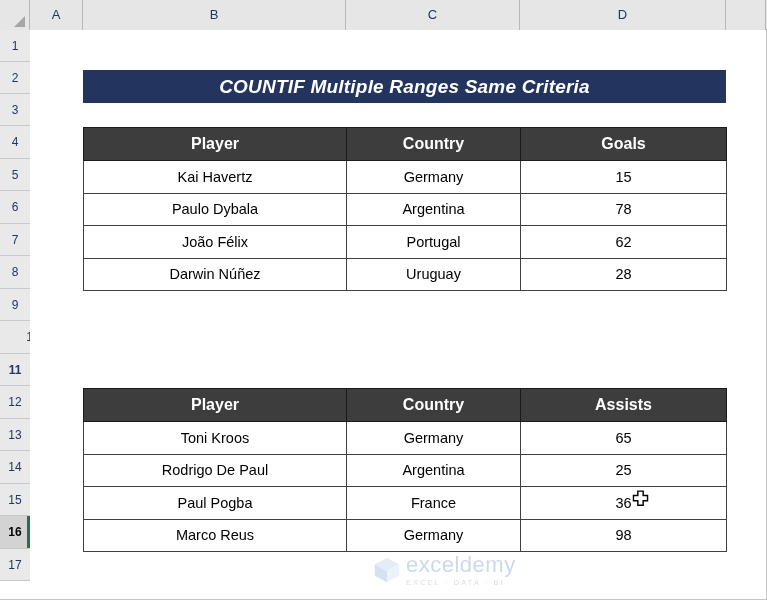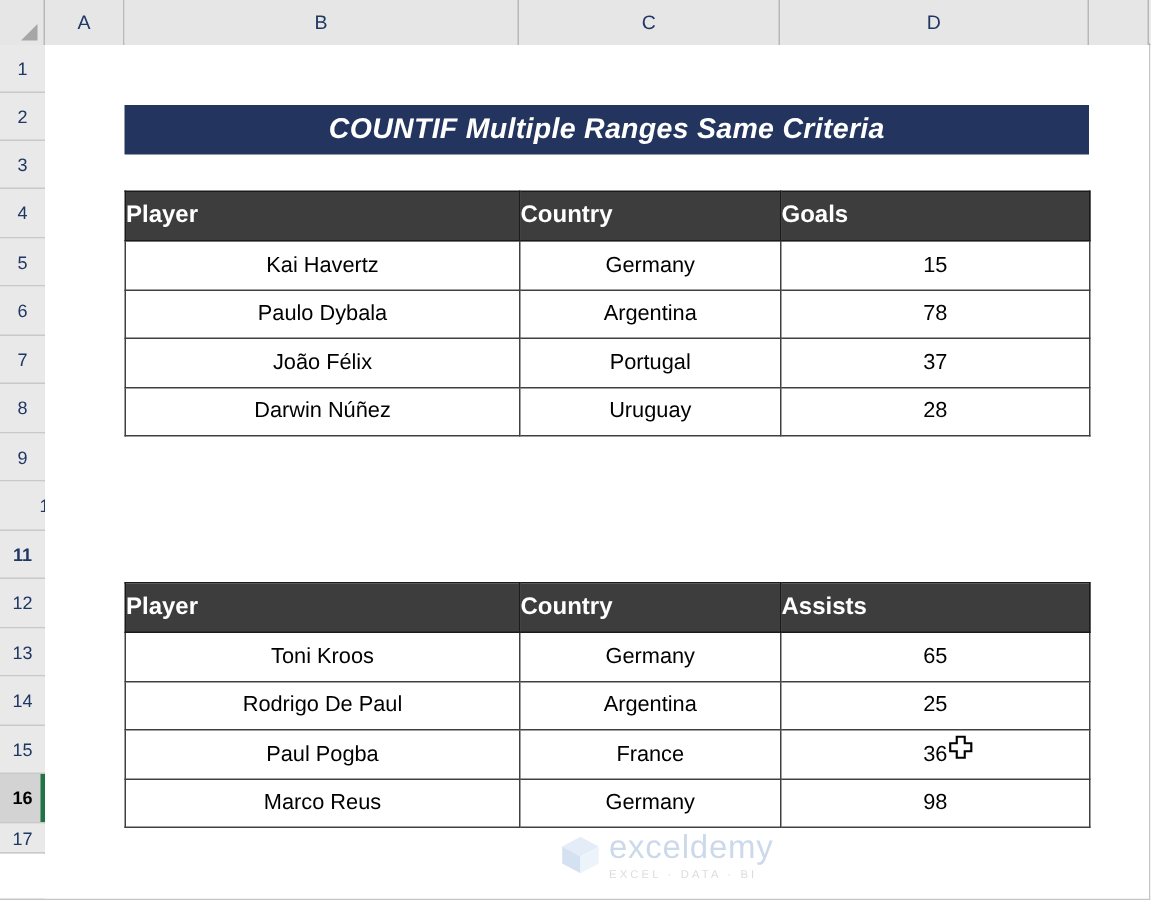--- a/index.html
+++ b/index.html
@@ -117,21 +117,21 @@
   .data-table {
     position: absolute;
     border-collapse: collapse;
     table-layout: fixed;
   }
   .data-table th {
     background: #3d3d3d;
     color: #ffffff;
     font-size: 16px;
     font-weight: bold;
-    text-align: left;
+    text-align: center;
     border: 1px solid #1a1a1a;
     height: 33px;
   }
   .data-table td {
     background: #ffffff;
     color: #000000;
     font-size: 14.5px;
     text-align: center;
     border: 1px solid #404040;
     height: 32.5px;
@@ -196,21 +196,21 @@
       <div class="row-head" style="height: 32px;">7</div>
       <div class="row-head" style="height: 33px;">8</div>
       <div class="row-head" style="height: 32px;">9</div>
       <div class="row-head" style="height: 33px; padding-left: 33px;">10</div>
       <div class="row-head" style="height: 32px; font-weight: bold;">11</div>
       <div class="row-head" style="height: 33px;">12</div>
       <div class="row-head" style="height: 32px;">13</div>
       <div class="row-head" style="height: 33px;">14</div>
       <div class="row-head" style="height: 32px;">15</div>
       <div class="row-head selected" style="height: 33px;">16</div>
-      <div class="row-head" style="height: 20px;">17</div>
+      <div class="row-head" style="height: 32px;">17</div>
     </div>
 
   <div class="grid-body">
 
     <div class="title-banner" style="left:53px; top:40px; width:643px; height:33px;">
       <span>COUNTIF Multiple Ranges Same Criteria</span>
     </div>
 
     <table class="data-table" id="table-0" style="left:53px; top:97px; width:643px;">
       <colgroup>
@@ -232,21 +232,21 @@
             <td>15</td>
           </tr>
           <tr>
             <td>Paulo Dybala</td>
             <td>Argentina</td>
             <td>78</td>
           </tr>
           <tr>
             <td>João Félix</td>
             <td>Portugal</td>
-            <td>37</td>
+            <td>62</td>
           </tr>
           <tr>
             <td>Darwin Núñez</td>
             <td>Uruguay</td>
             <td>28</td>
           </tr>
         </tbody>
     </table>
 
     <table class="data-table" id="table-1" style="left:53px; top:358px; width:643px;">

